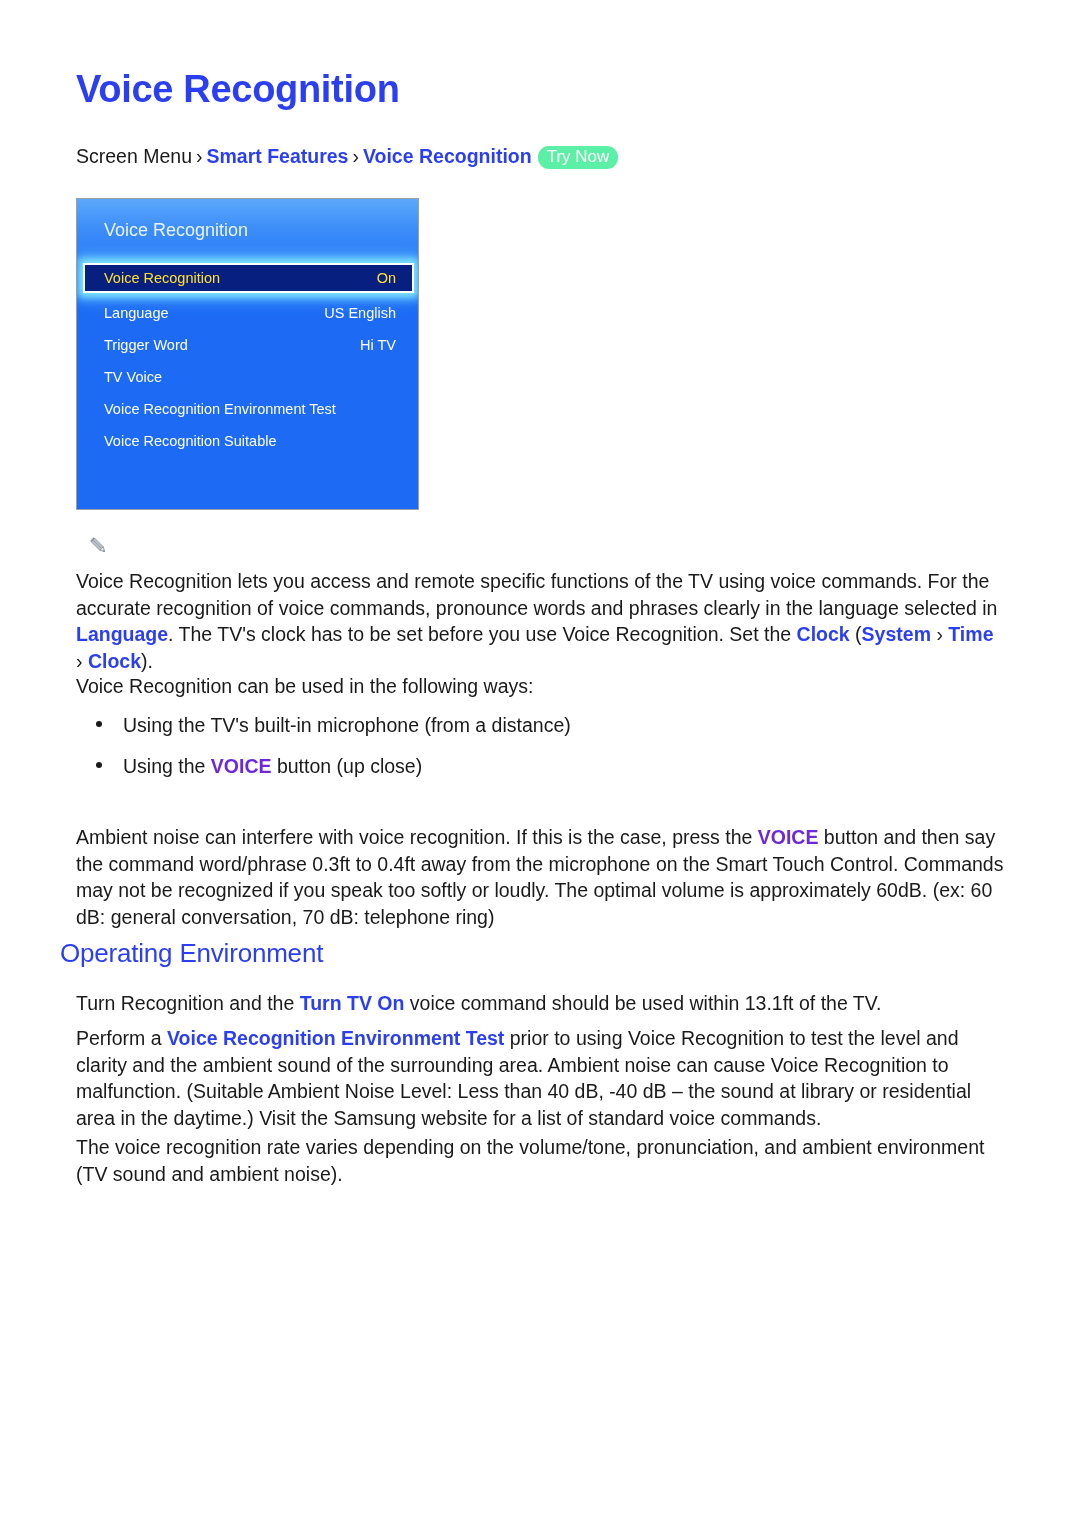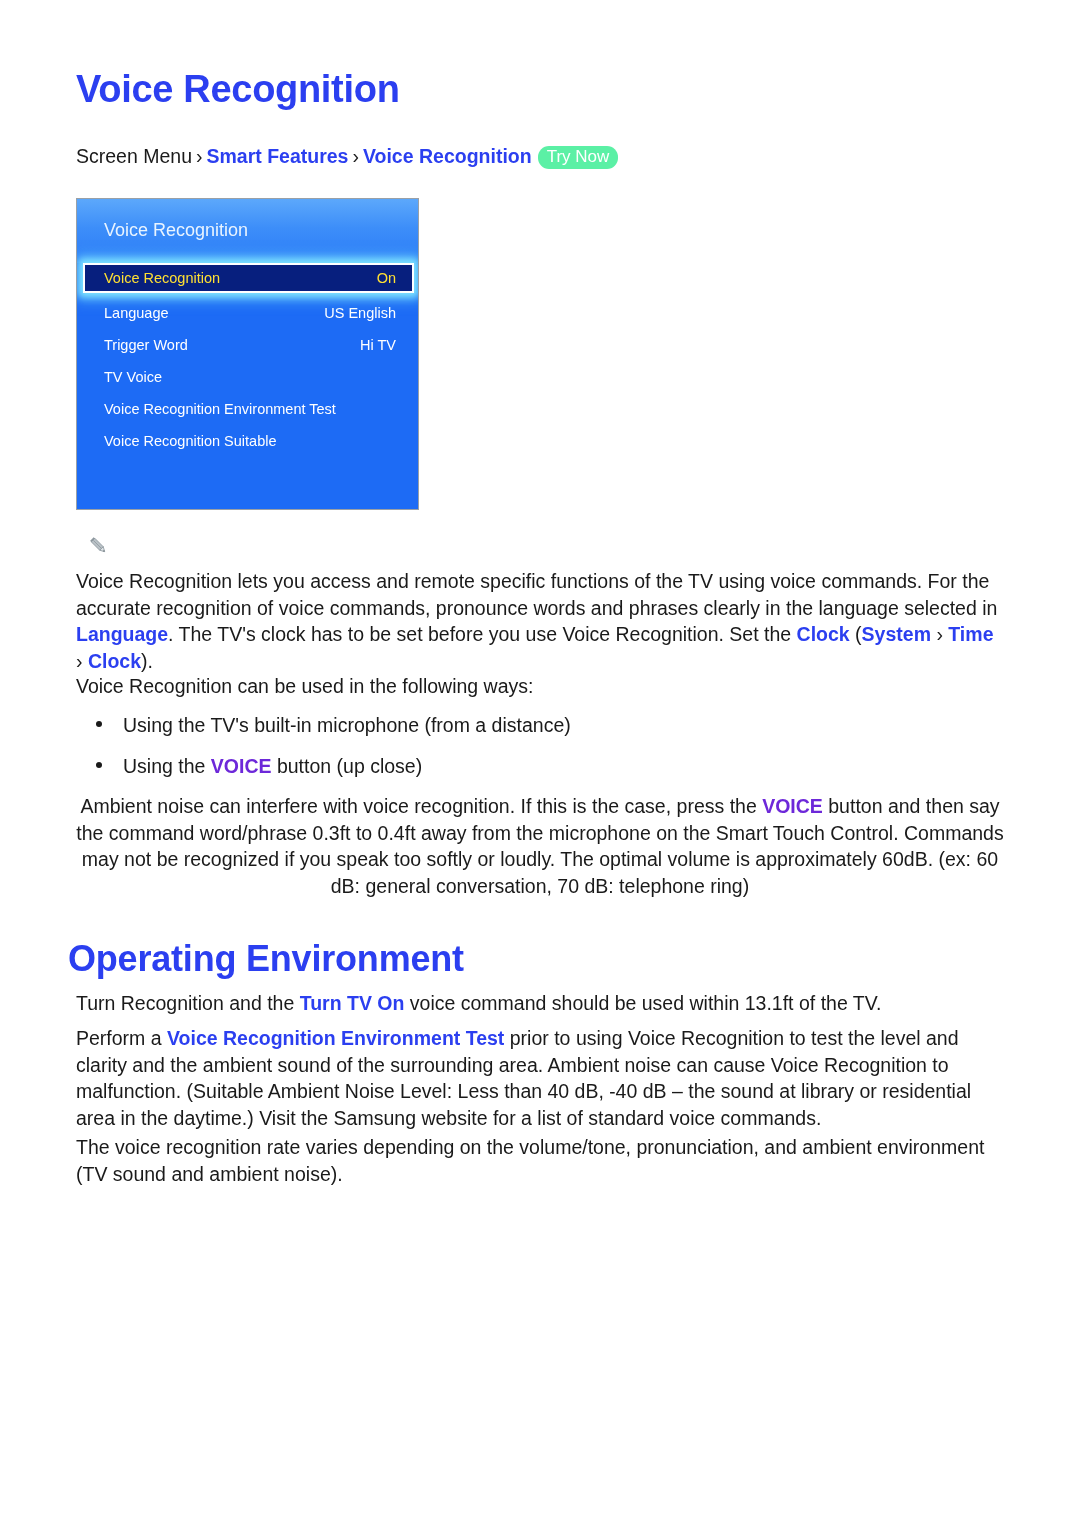--- a/index.html
+++ b/index.html
@@ -200,23 +200,23 @@
   .bullet-text {
     position: absolute;
     left: 47px;
     top: 0;
     white-space: nowrap;
   }
 
   
   .section-heading {
     position: absolute;
-    left: 68px;
-    font-size: 36px;
-    font-weight: bold;
+    left: 60px;
+    font-size: 26px;
+    font-weight: normal;
     color: #2b3ff0;
     letter-spacing: -0.2px;
     white-space: nowrap;
   }
 </style>
 </head>
 <body>
 
 <div class="page">
 
@@ -287,21 +287,21 @@
   <div class="bullet-row" style="top:712px;">
     <span class="bullet-dot"></span>
     <span class="bullet-text"><span>Using the TV's built-in microphone (from a distance)</span></span>
   </div>
 
   <div class="bullet-row" style="top:753px;">
     <span class="bullet-dot"></span>
     <span class="bullet-text"><span>Using the </span><span class="teal">VOICE</span><span> button (up close)</span></span>
   </div>
 
-  <div class="para" style="top:793px;text-align:center;">
+  <div class="para" style="top:824px;">
     <span>Ambient noise can interfere with voice recognition. If this is the case, press the </span><span class="teal">VOICE</span><span> button and then say the command word/phrase 0.3ft to 0.4ft away from the microphone on the Smart Touch Control. Commands may not be recognized if you speak too softly or loudly. The optimal volume is approximately 60dB. (ex: 60 dB: general conversation, 70 dB: telephone ring)</span>
   </div>
 
   <div class="section-heading" style="top:938px;">Operating Environment</div>
 
   <div class="para" style="top:990px;">
     <span>Turn Recognition and the </span><span class="lnk">Turn TV On</span><span> voice command should be used within 13.1ft of the TV.</span>
   </div>
 
   <div class="para" style="top:1025px;">

